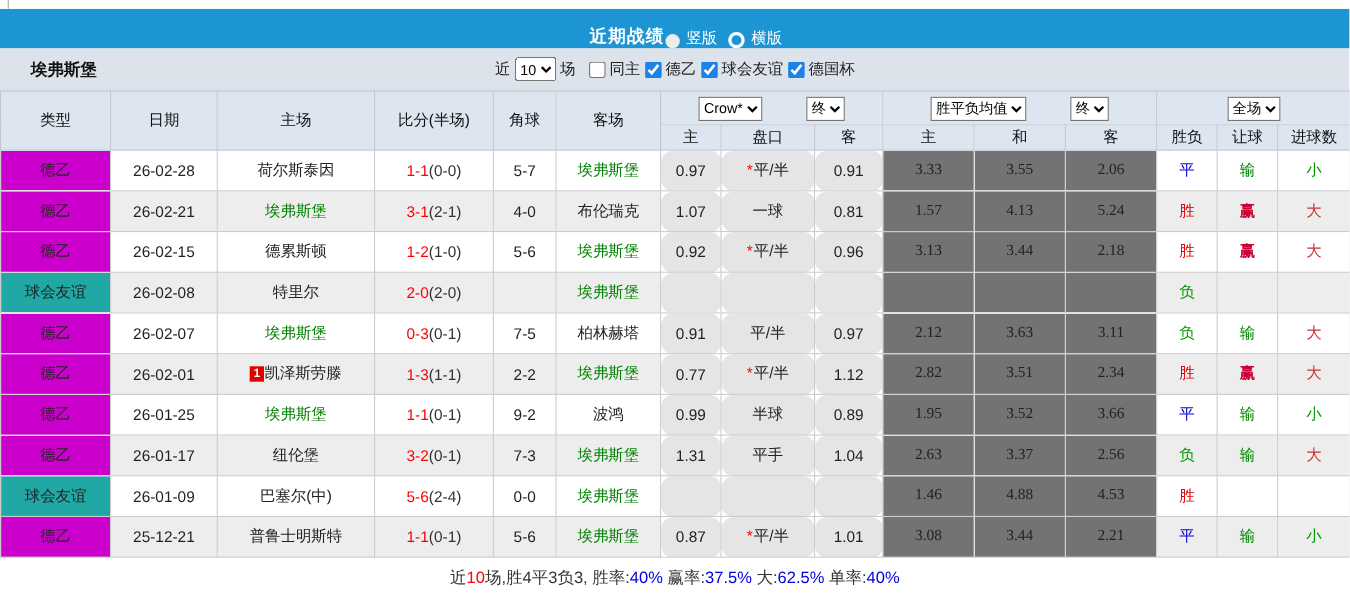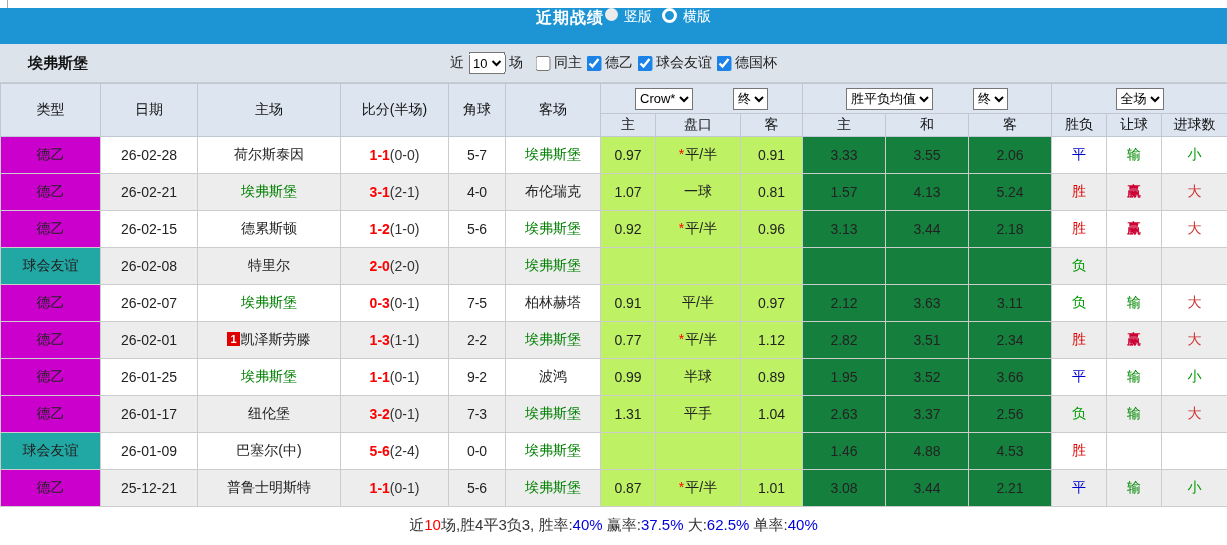--- a/index.html
+++ b/index.html
@@ -2,21 +2,21 @@
 <html><head>
 <meta charset="utf-8">
 <style>
   html,body{margin:0;padding:0;background:#fff;}
   body{font-family:"Liberation Sans","DejaVu Sans",sans-serif;}
   .page{width:1227px;height:545px;background:#fff;position:relative;overflow:hidden;}
 
   .top-strip{height:8px;background:#fff;position:relative;}
   .top-strip .tick{position:absolute;left:7px;top:0;width:1px;height:8px;background:#aaa;}
 
-  .title-bar{height:36px;background:#1d95d4;display:flex;align-items:flex-start;justify-content:center;color:#fff;padding-left:20px;}
+  .title-bar{height:36px;background:#1d95d4;display:flex;align-items:flex-end;justify-content:center;color:#fff;padding-left:20px;}
   .title-bar .title{font-size:16px;font-weight:bold;letter-spacing:1px;}
   .radio-filled{width:13px;height:13px;border-radius:50%;background:#ececec;display:inline-block;margin:0 6px 0 1px;}
   .radio-empty{width:15px;height:15px;border-radius:50%;border:3px solid #fff;box-sizing:border-box;display:inline-block;margin:0 6px 0 10px;background:transparent;}
   .title-bar .mode-label{font-size:14px;}
 
   .filter-bar{height:38px;background:#dce3eb;position:relative;border-bottom:1px solid #c5ccd6;}
   .team-name{position:absolute;left:28px;top:0;height:38px;display:flex;align-items:center;font-size:15px;font-weight:bold;color:#111;}
   .filter-controls{position:absolute;left:50%;top:0;transform:translateX(-50%);height:38px;display:flex;align-items:center;gap:4px;font-size:14px;color:#222;white-space:nowrap;}
   .filter-controls select{font-size:13px;height:22px;}
   .filter-controls input[type=checkbox]{width:15px;height:15px;margin:0;accent-color:#1b82e8;}
@@ -26,25 +26,25 @@
   table.grid td{border:1px solid #ccc;text-align:center;font-size:14px;color:#222;padding:0;overflow:hidden;white-space:nowrap;}
   tr.hdr-top td,tr.hdr-sub td{background:#dce5f0;border-color:#c0c7d2;color:#111;}
   tr.hdr-top td{height:29px;}
   tr.hdr-sub td{height:22px;}
   tr.hdr-top td.label-cell{font-size:14px;margin-left:15px;}
   .sel-cell select{font-size:13px;height:22px;margin:0 20px;background:#fff;}
 
   tr.match td{height:36px;}
   tr.match.even td.plain{background:#ededed;}
   tr.match.odd td.plain{background:#ffffff;}
-  td.cream{background:#bef264;}
-  td.lblue{background:#15803d;}
+  td.cream{background:#e5e5e5;border-radius:11px;}
+  td.lblue{background:#737373;font-family:Liberation Serif, serif;}
   td.type-league{background:#cc00cc;color:#fff;}
   td.type-friendly{background:#21a8a4;color:#fff;}
-  .ft{color:#ff0000;font-weight:bold;}
+  .ft{color:#ff0000;}
   .ht{color:#333;}
   .tname{color:#222;}
   .tname.self{color:#008000;}
   .badge{display:inline-block;background:#e00000;color:#fff;font-size:11px;font-weight:bold;line-height:14px;padding:0 3px;margin-right:1px;vertical-align:1px;}
   .star{color:#ff0000;margin-right:1px;}
 
   .footer-line{text-align:center;font-size:15px;color:#333;padding-top:9px;}
   .footer-line .red{color:#ff0000;}
   .footer-line .blue{color:#0000dd;}
 </style>

